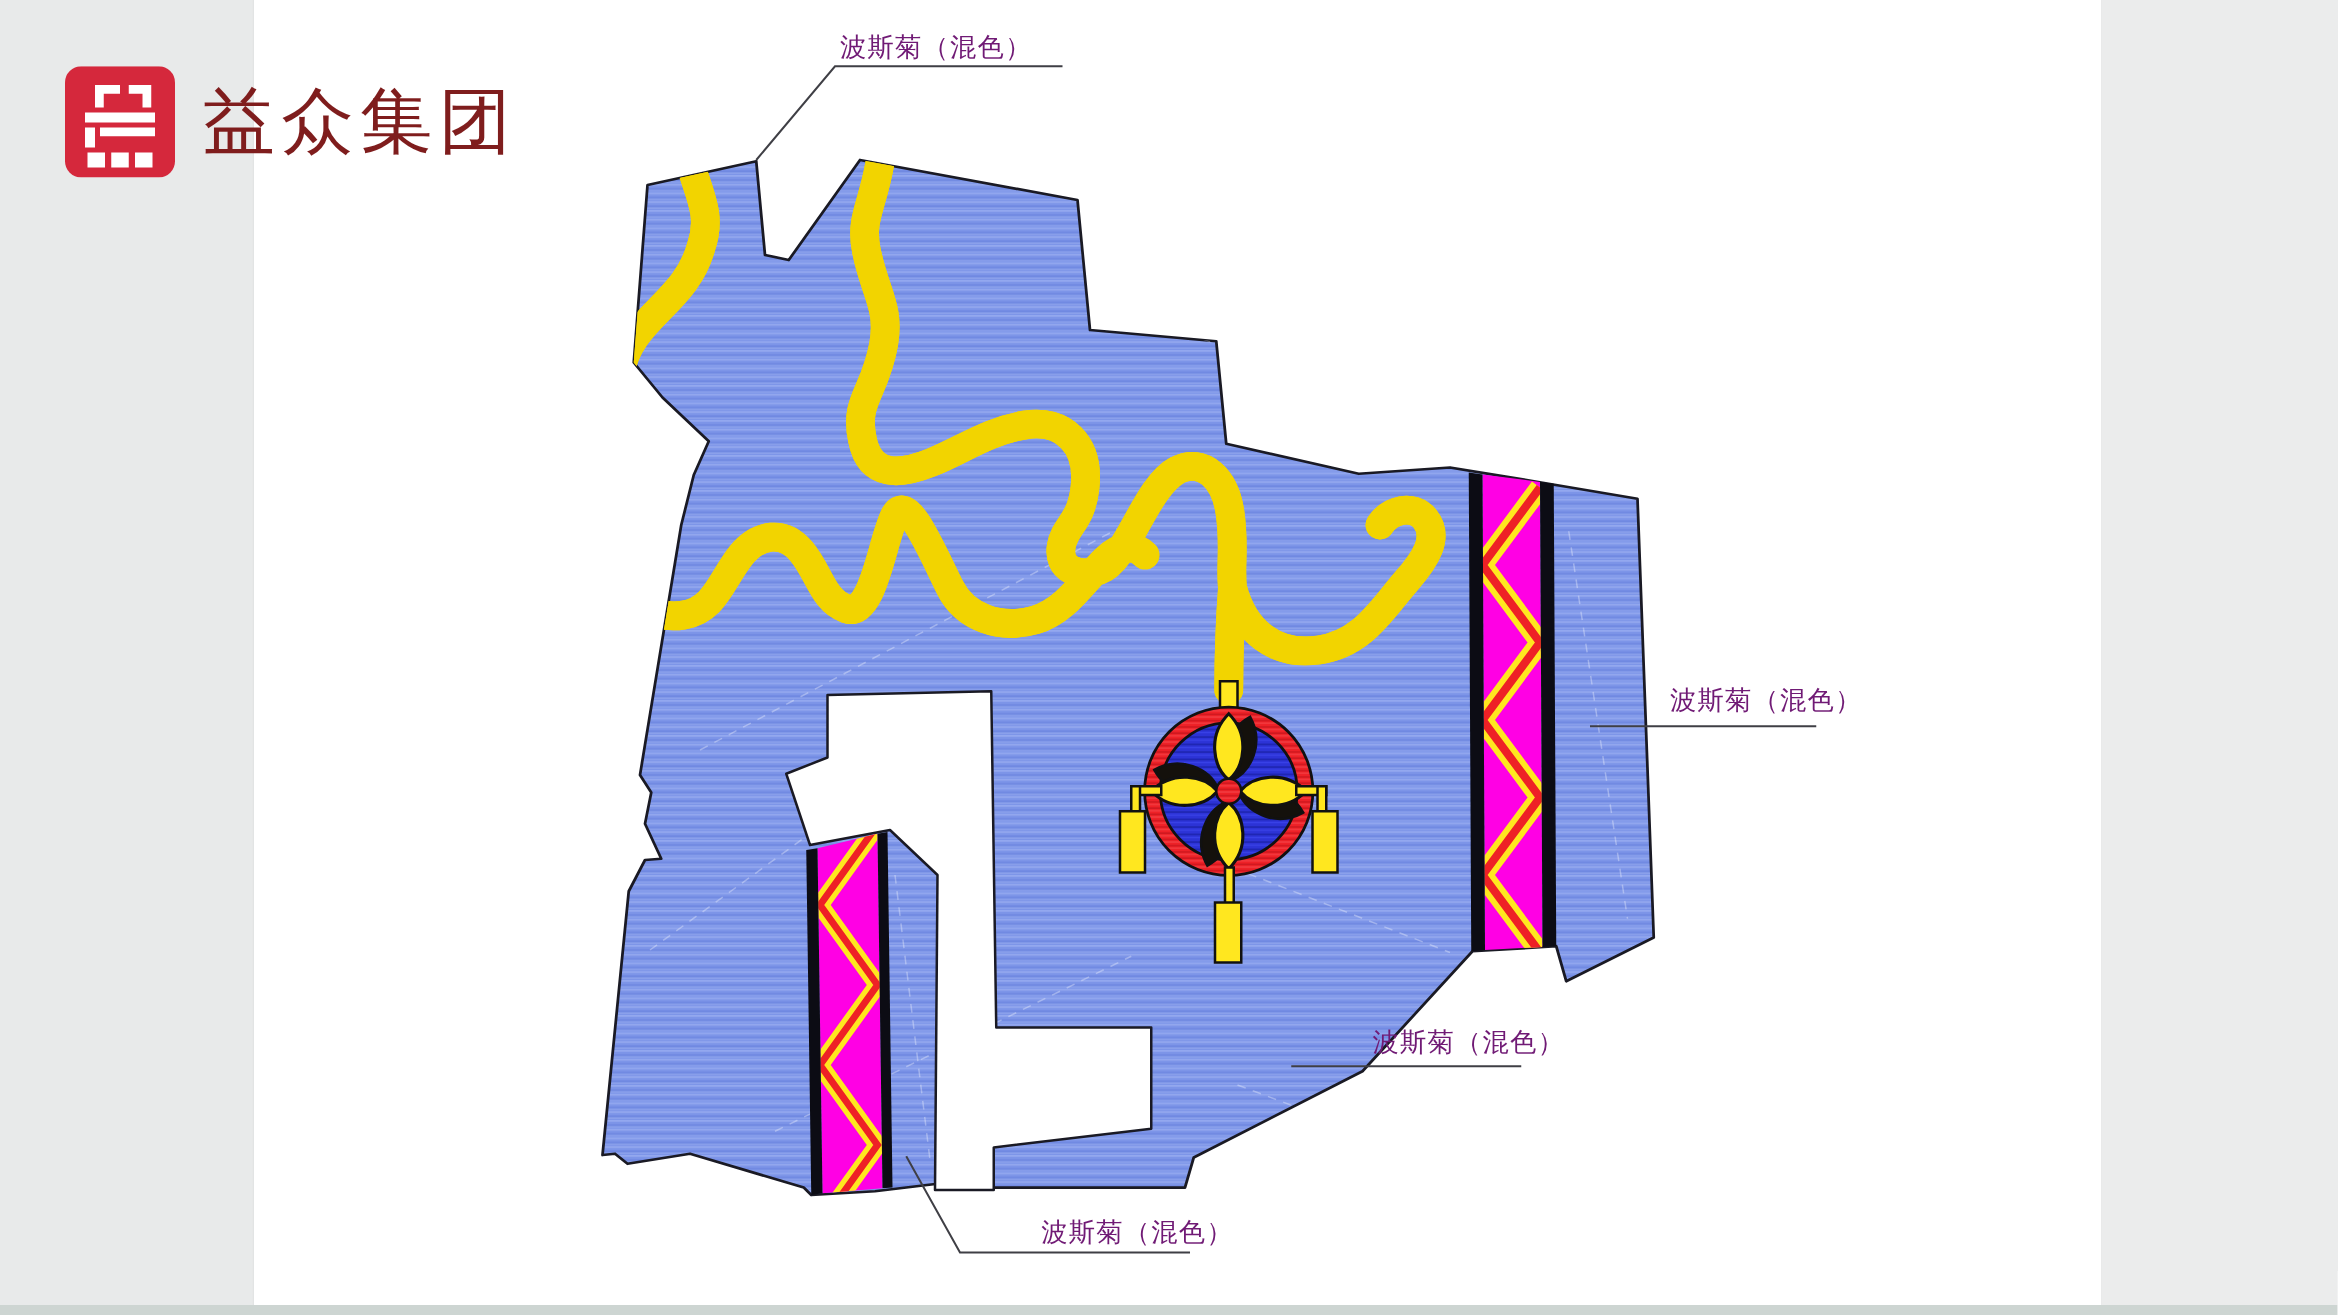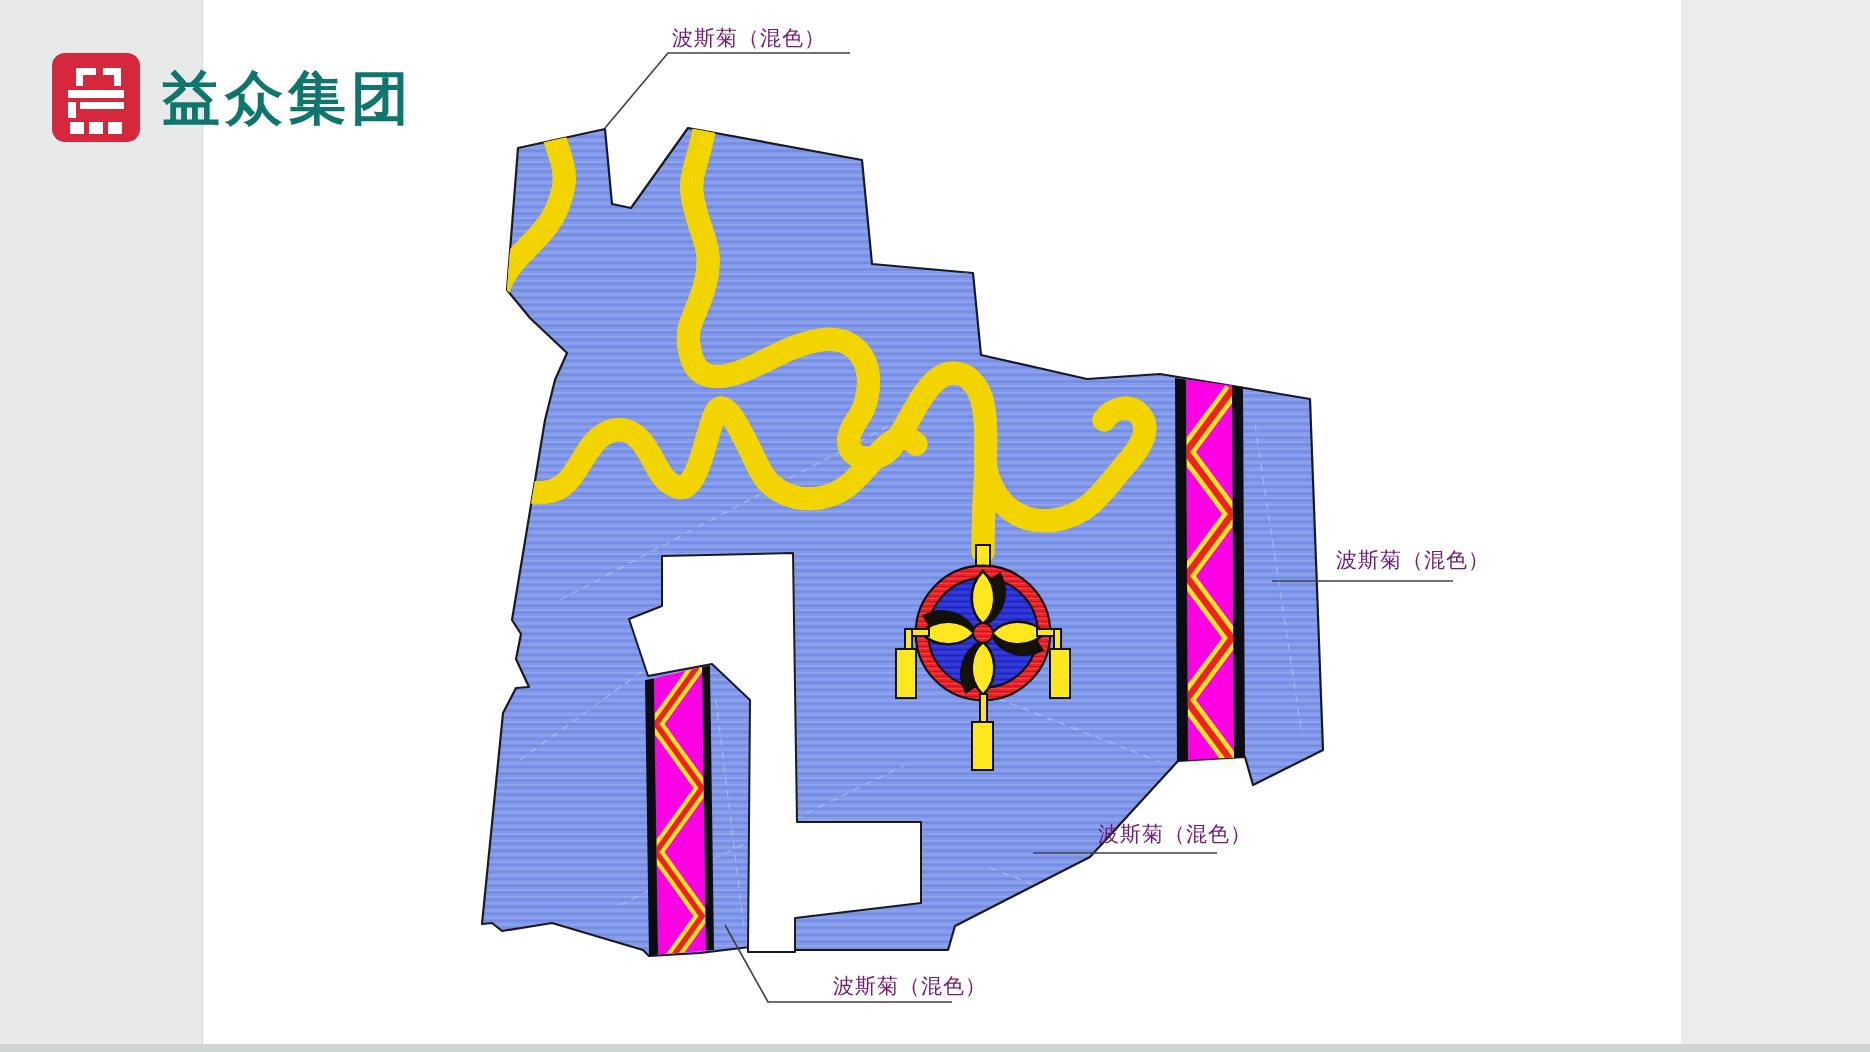--- a/index.html
+++ b/index.html
@@ -10,21 +10,21 @@
   }
   #page{
     position:absolute;left:202px;top:0;width:1478px;height:1044px;
     background:#ffffff;border-right:1px solid #d9dcdc;border-left:1px solid #d9dcdc;
   }
   #right-margin{position:absolute;left:1681px;top:0;width:189px;height:1052px;background:#ebecec;}
   #bottom-bar{position:absolute;left:0;top:1044px;width:1870px;height:8px;background:#cdd5d2;}
   #diagram-svg{position:absolute;left:0;top:0;}
   .logo{position:absolute;left:52px;top:53px;display:flex;align-items:center;}
   .logo-text{
-    font-weight:700;font-size:58px;letter-spacing:5px;color:#0f766e;
+    font-weight:400;font-size:58px;letter-spacing:5px;color:#7f1d1d;
     margin-left:22px;line-height:89px;
     font-family:"Liberation Sans","DejaVu Sans",sans-serif;
   }
   .diagram-label{
     position:absolute;white-space:nowrap;
     font-family:"Liberation Serif","DejaVu Serif",serif;
     font-size:21px;color:#701a75;letter-spacing:1px;
   }
   #label-top{left:672px;top:24px;}
   #label-right{left:1336px;top:546px;}

